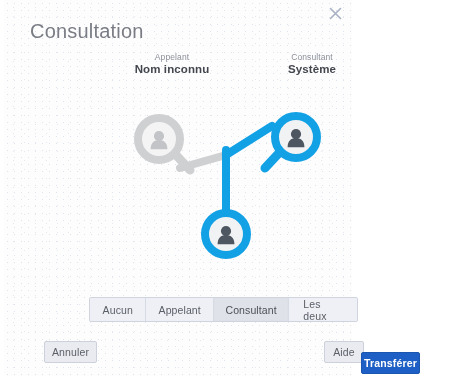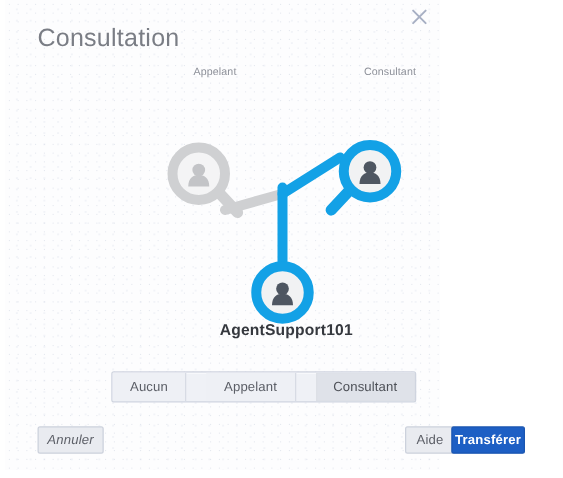--- a/index.html
+++ b/index.html
@@ -111,21 +111,20 @@
     position: absolute;
     left: 85px;
     top: 297px;
     display: flex;
     height: 23px;
     border: 1px solid #cfd4df;
     border-radius: 2px;
     background: #eff1f6;
     overflow: hidden;
     box-shadow: 0 1px 0 rgba(255,255,255,0.7) inset;
-    gap: 16px;
   }
   .seg {
     display: flex;
     align-items: center;
     justify-content: center;
     font-size: 10.5px;
     color: #5b5e66;
     padding: 0 14px;
     border-right: 1px solid #d7dbe4;
     background: #eef0f5;
@@ -159,22 +158,23 @@
     background: #e9ebf0;
     border: 1px solid #ccd1dc;
     color: #5c5f67;
     font-weight: normal;
   }
   .btn-primary {
     background: #1d5fc4;
     border: 1px solid #1a55b0;
     color: #ffffff;
     font-weight: bold;
-  }
-  #btn-cancel   { left: 26px;  top: 341px; width: 53px; font-style: italic; }
+    margin-top: 11px;
+  }
+  #btn-cancel   { left: 40px;  top: 341px; width: 53px; }
   #btn-help     { left: 320px; top: 341px; width: 40px; }
   #btn-transfer { left: 357px; top: 341px; width: 59px; }
 
   #footer-strip {
     position: absolute;
     left: 0; bottom: 0;
     width: 450px;
     height: 6px;
     background: #ffffff;
   }
@@ -230,35 +230,37 @@
         <circle cx="222" cy="188" r="21" fill="#f1f2f3" stroke="#13a1e6" stroke-width="8"></circle>
         <g transform="translate(222,190)">
           <circle cx="0" cy="-5" r="5.1" fill="#4e5661"></circle>
           <path d="M-8.4 8.2 C-8.4 1.2 -4.2 -1.0 0 -1.0 C4.2 -1.0 8.4 1.2 8.4 8.2 Z" fill="#4e5661"></path>
         </g>
       </g>
     </svg>
 
     <div class="node-label" id="label-caller">
       <div class="node-role">Appelant</div>
+      <div class="node-name">Nom inconnu</div>
     </div>
 
     <div class="node-label" id="label-consult">
       <div class="node-role">Consultant</div>
+      <div class="node-name">Système</div>
     </div>
 
     <div class="node-label" id="label-me">
-      <div class="node-name-big">AgentSupport101</div>
     </div>
   </div>
 
   <div id="segmented">
     <div class="seg">Aucun</div>
     <div class="seg">Appelant</div>
     <div class="seg selected">Consultant</div>
+    <div class="seg">Les deux</div>
   </div>
 
   <div class="btn btn-grey" id="btn-cancel">Annuler</div>
   <div class="btn btn-grey" id="btn-help">Aide</div>
   <div class="btn btn-primary" id="btn-transfer">Transférer</div>
 
 </div>
 
 <div id="footer-strip"></div>
 

